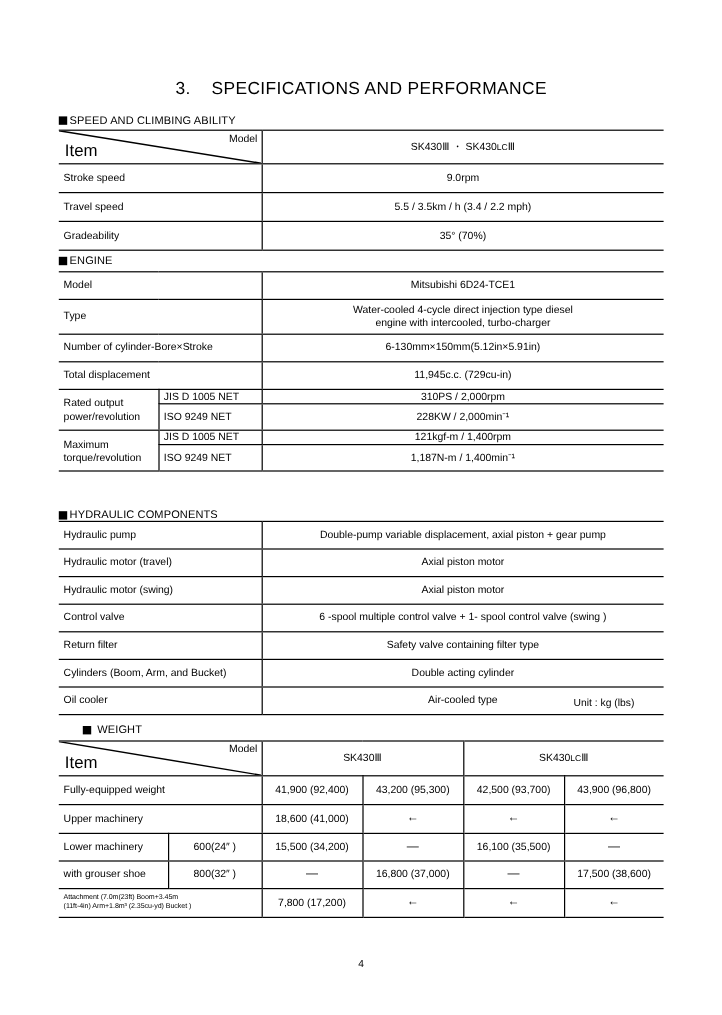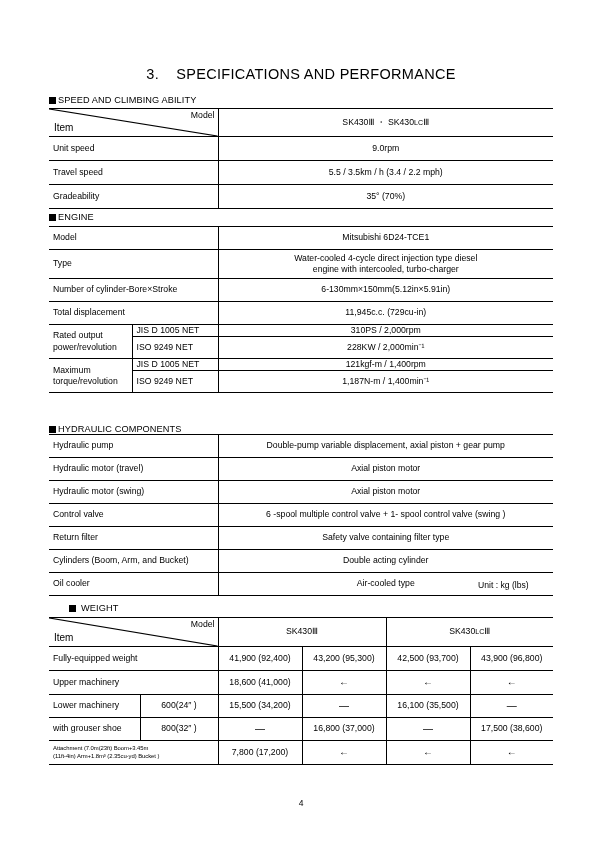--- a/index.html
+++ b/index.html
@@ -89,21 +89,21 @@
   .corner .model-lbl {
     position: absolute;
     right: 3px;
     top: 1px;
     font-size: 8.7px;
   }
   .corner .item-lbl {
     position: absolute;
     left: 5px;
     bottom: 1px;
-    font-size: 10px;
+    font-size: 14px;
   }
   .corner svg {
     position: absolute;
     left: 0; top: 0;
     width: 100%;
     height: 100%;
     display: block;
   }
   .smallcap {
     font-size: 0.82em;
@@ -154,21 +154,21 @@
             <line x1="0" y1="0" x2="169" y2="27" stroke="#000" stroke-width="1.2" vector-effect="non-scaling-stroke"></line>
           </svg>
           <span class="model-lbl">Model</span>
           <span class="item-lbl">Item</span>
         </td>
         <td class="c rt-thick rb rl">
           <span><span>SK430</span>Ⅲ&nbsp;・&nbsp;<span>SK430</span><span class="smallcap">LC</span>Ⅲ</span>
         </td>
       </tr>
       <tr>
-        <td class="l rb" style="height:23px;">Unit speed</td>
+        <td class="l rb" style="height:23px;">Stroke speed</td>
         <td class="c rb rl">9.0rpm</td>
       </tr>
       <tr>
         <td class="l rb" style="height:23px;">Travel speed</td>
         <td class="c rb rl">5.5 / 3.5km / h (3.4 / 2.2 mph)</td>
       </tr>
       <tr>
         <td class="l rb-thick" style="height:23px;">Gradeability</td>
         <td class="c rb-thick rl">35°  (70%)</td>
       </tr>

